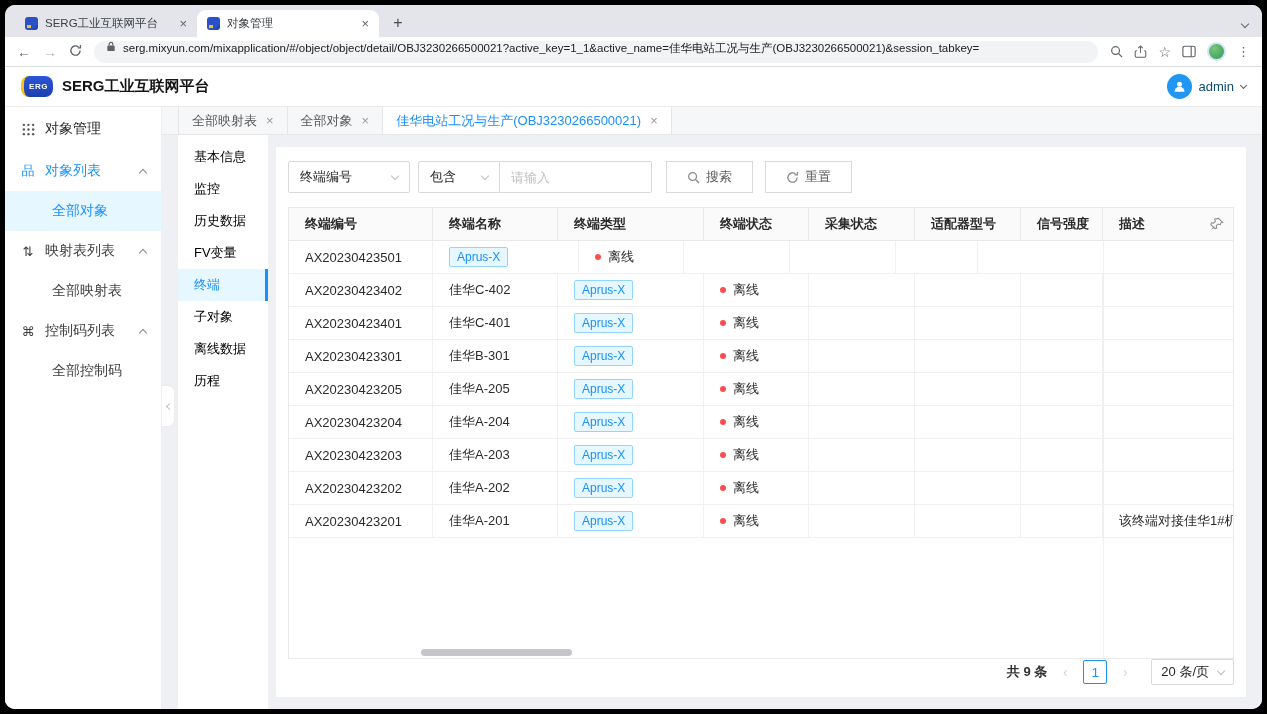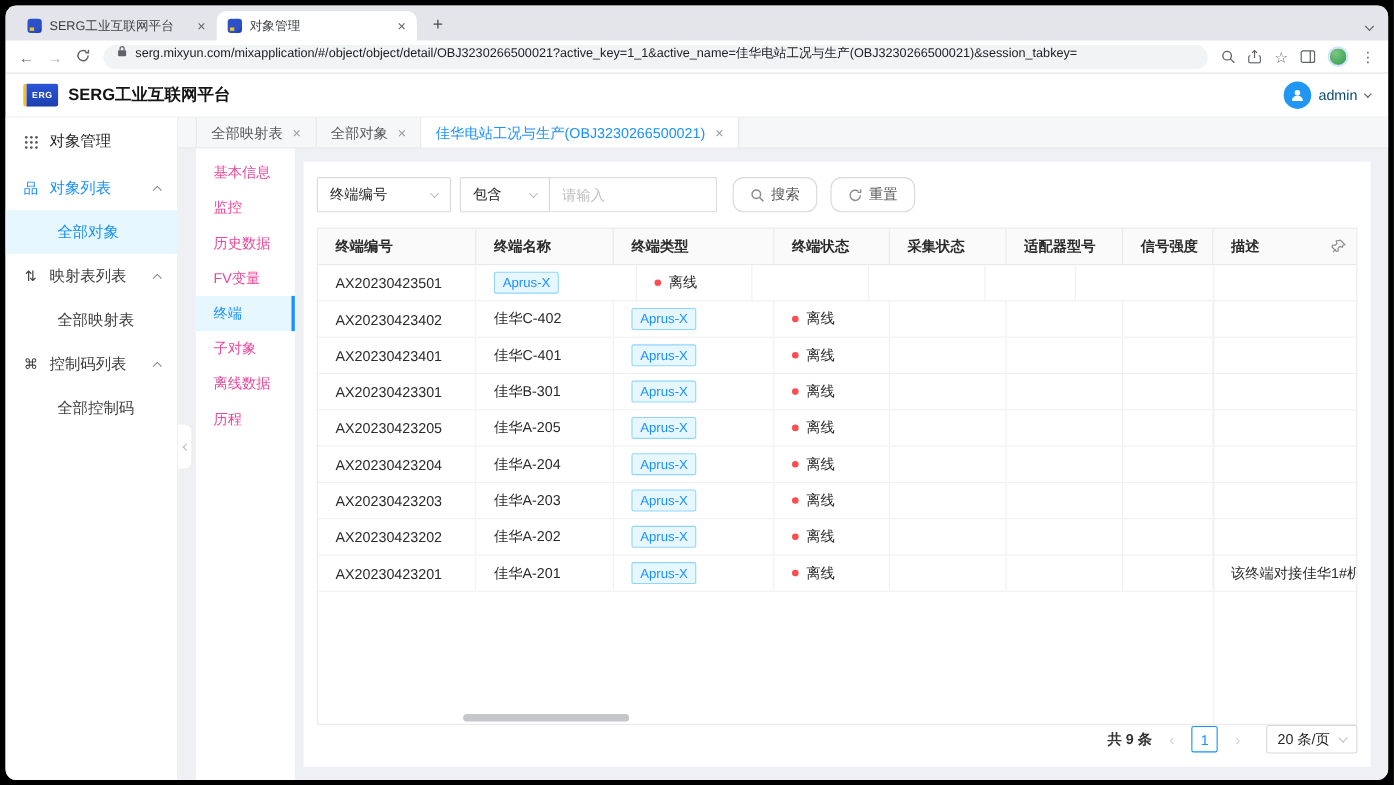--- a/index.html
+++ b/index.html
@@ -25,21 +25,21 @@
   .nav-ic.fwd { color: #aeb3b9; }
   .omnibox { flex: 1; min-width: 0; height: 22px; border-radius: 11px; background: #f1f3f4; display: flex; align-items: flex-start; gap: 7px; padding: 0 12px; }
   .url-text { font-size: 11.5px; color: #202124; white-space: nowrap; overflow: hidden; text-overflow: ellipsis; }
   .url-icons { display: flex; align-items: center; gap: 11px; }
   .star { font-size: 14px; color: #5f6368; line-height: 1; }
   .g-avatar { width: 19px; height: 19px; border-radius: 50%; background: radial-gradient(circle at 35% 30%, #7ac77e, #2e9a4f); border: 2px solid #d2e3fc; }
   .dots { font-size: 13px; color: #5f6368; }
 
   
   .app-header { height: 40px; background: #fff; border-bottom: 1px solid #ebebeb; display: flex; align-items: center; padding: 0 16px; gap: 9px; flex: none; }
-  .logo { width: 32px; height: 21px; border-radius: 3px; background: linear-gradient(180deg, #2b55d8, #1c3fae); border-left: 3px solid #f6c21c; color: #fff; font-size: 8px; font-weight: bold; display: flex; align-items: center; justify-content: center; letter-spacing: .5px; }
+  .logo { width: 32px; height: 21px; border-radius: 8px; background: linear-gradient(180deg, #2b55d8, #1c3fae); border-left: 3px solid #f6c21c; color: #fff; font-size: 8px; font-weight: bold; display: flex; align-items: center; justify-content: center; letter-spacing: .5px; }
   .app-title { font-size: 15px; font-weight: bold; color: #141414; }
   .hdr-right { margin-left: auto; display: flex; align-items: center; gap: 7px; }
   .user-avatar { width: 25px; height: 25px; border-radius: 50%; background: #2196f3; display: flex; align-items: center; justify-content: center; }
   .user-name { font-size: 13px; color: #0c4a6e; text-align: center; }
   .caret-down { width: 5px; height: 5px; border-right: 1.3px solid #595959; border-bottom: 1.3px solid #595959; transform: rotate(45deg); margin-top: -3px; display: inline-block; }
 
   
   .app-body { flex: 1; display: flex; background: #eef0f4; position: relative; min-height: 0; }
   .sidebar { width: 157px; background: #fff; border-right: 1px solid #efefef; flex: none; }
   .sb-top { height: 44px; display: flex; align-items: center; gap: 9px; padding: 0 15px; font-size: 14px; color: #262626; }
@@ -54,35 +54,35 @@
 
   .main { flex: 1; display: flex; flex-direction: column; min-width: 0; }
   .wtabs { height: 28px; background: #f6f7f9; border-bottom: 1px solid #e6e6e6; display: flex; padding-left: 16px; flex: none; }
   .wtab { display: flex; align-items: center; gap: 9px; padding: 0 13px; font-size: 13px; color: #595959; border-right: 1px solid #e6e6e6; cursor: pointer; }
   .wtab:first-child { border-left: 1px solid #e6e6e6; }
   .wtab.active { background: #fff; color: #1890ff; }
   .wtab-x { font-size: 13px; color: #9a9a9a; }
 
   .content-row { flex: 1; display: flex; padding: 0 16px; gap: 8px; min-height: 0; }
   .imenu { width: 90px; background: #fff; flex: none; padding-top: 6px; }
-  .imenu-item { height: 32px; display: flex; align-items: center; padding-left: 16px; font-size: 13px; color: #ec4899; position: relative; cursor: pointer; }
+  .imenu-item { height: 32px; display: flex; align-items: center; padding-left: 16px; font-size: 13px; color: #000000; position: relative; cursor: pointer; }
   .imenu-item.active { background: #e6f7ff; color: #1890ff; }
   .imenu-item.active::after { content: ""; position: absolute; right: 0; top: 0; bottom: 0; width: 3px; background: #1890ff; }
 
   .card { flex: 1; background: #fff; margin: 12px 0; padding: 14px 12px 12px; display: flex; flex-direction: column; min-width: 0; }
 
   
   .filter-row { display: flex; align-items: center; flex: none; margin-bottom: 14px; }
   .sel { height: 32px; border: 1px solid #d9d9d9; border-radius: 2px; background: #fff; display: flex; align-items: center; padding: 0 11px; font-size: 13px; color: #262626; cursor: pointer; }
   .dn { width: 6px; height: 6px; border-right: 1.3px solid #bfbfbf; border-bottom: 1.3px solid #bfbfbf; transform: rotate(45deg); margin-top: -3px; margin-left: auto; }
   .sel-field { width: 122px; margin-right: 8px; }
   .sel-op { width: 82px; border-radius: 2px 0 0 2px; }
   .f-input { width: 152px; height: 32px; border: 1px solid #d9d9d9; border-left: none; border-radius: 0 2px 2px 0; font-size: 13px; padding: 0 11px; color: #262626; outline: none; font-family: inherit; }
   .f-input::placeholder { color: #bfbfbf; }
-  .btn { height: 32px; border: 1px solid #d9d9d9; border-radius: 10px; background: #fff; display: flex; align-items: center; gap: 6px; padding: 0 15px; font-size: 13px; color: #595959; cursor: pointer; }
+  .btn { height: 32px; border: 1px solid #d9d9d9; border-radius: 0; background: #fff; display: flex; align-items: center; gap: 6px; padding: 0 20px; font-size: 13px; color: #595959; cursor: pointer; }
   .btn-search { margin-left: 14px; }
   .btn-reset { margin-left: 12px; }
 
   
   .tablebox { flex: 1; border: 1px solid #e9e9e9; position: relative; display: flex; flex-direction: column; min-height: 0; overflow: hidden; }
   .thead { display: flex; height: 33px; background: #fafafa; border-bottom: 1px solid #e9e9e9; flex: none; position: relative; }
   .th { display: flex; align-items: center; padding: 0 16px; font-size: 13px; font-weight: bold; color: #2b2b2b; border-right: 1px solid #e9e9e9; flex: none; height: 100%; white-space: nowrap; }
   .th.flexcol, .td.flexcol { flex: 1; border-right: none; min-width: 0; }
   .pin-btn { position: absolute; right: 9px; top: 9px; cursor: pointer; line-height: 0; }
   .tbody { flex: 1; position: relative; min-height: 0; overflow: hidden; }

